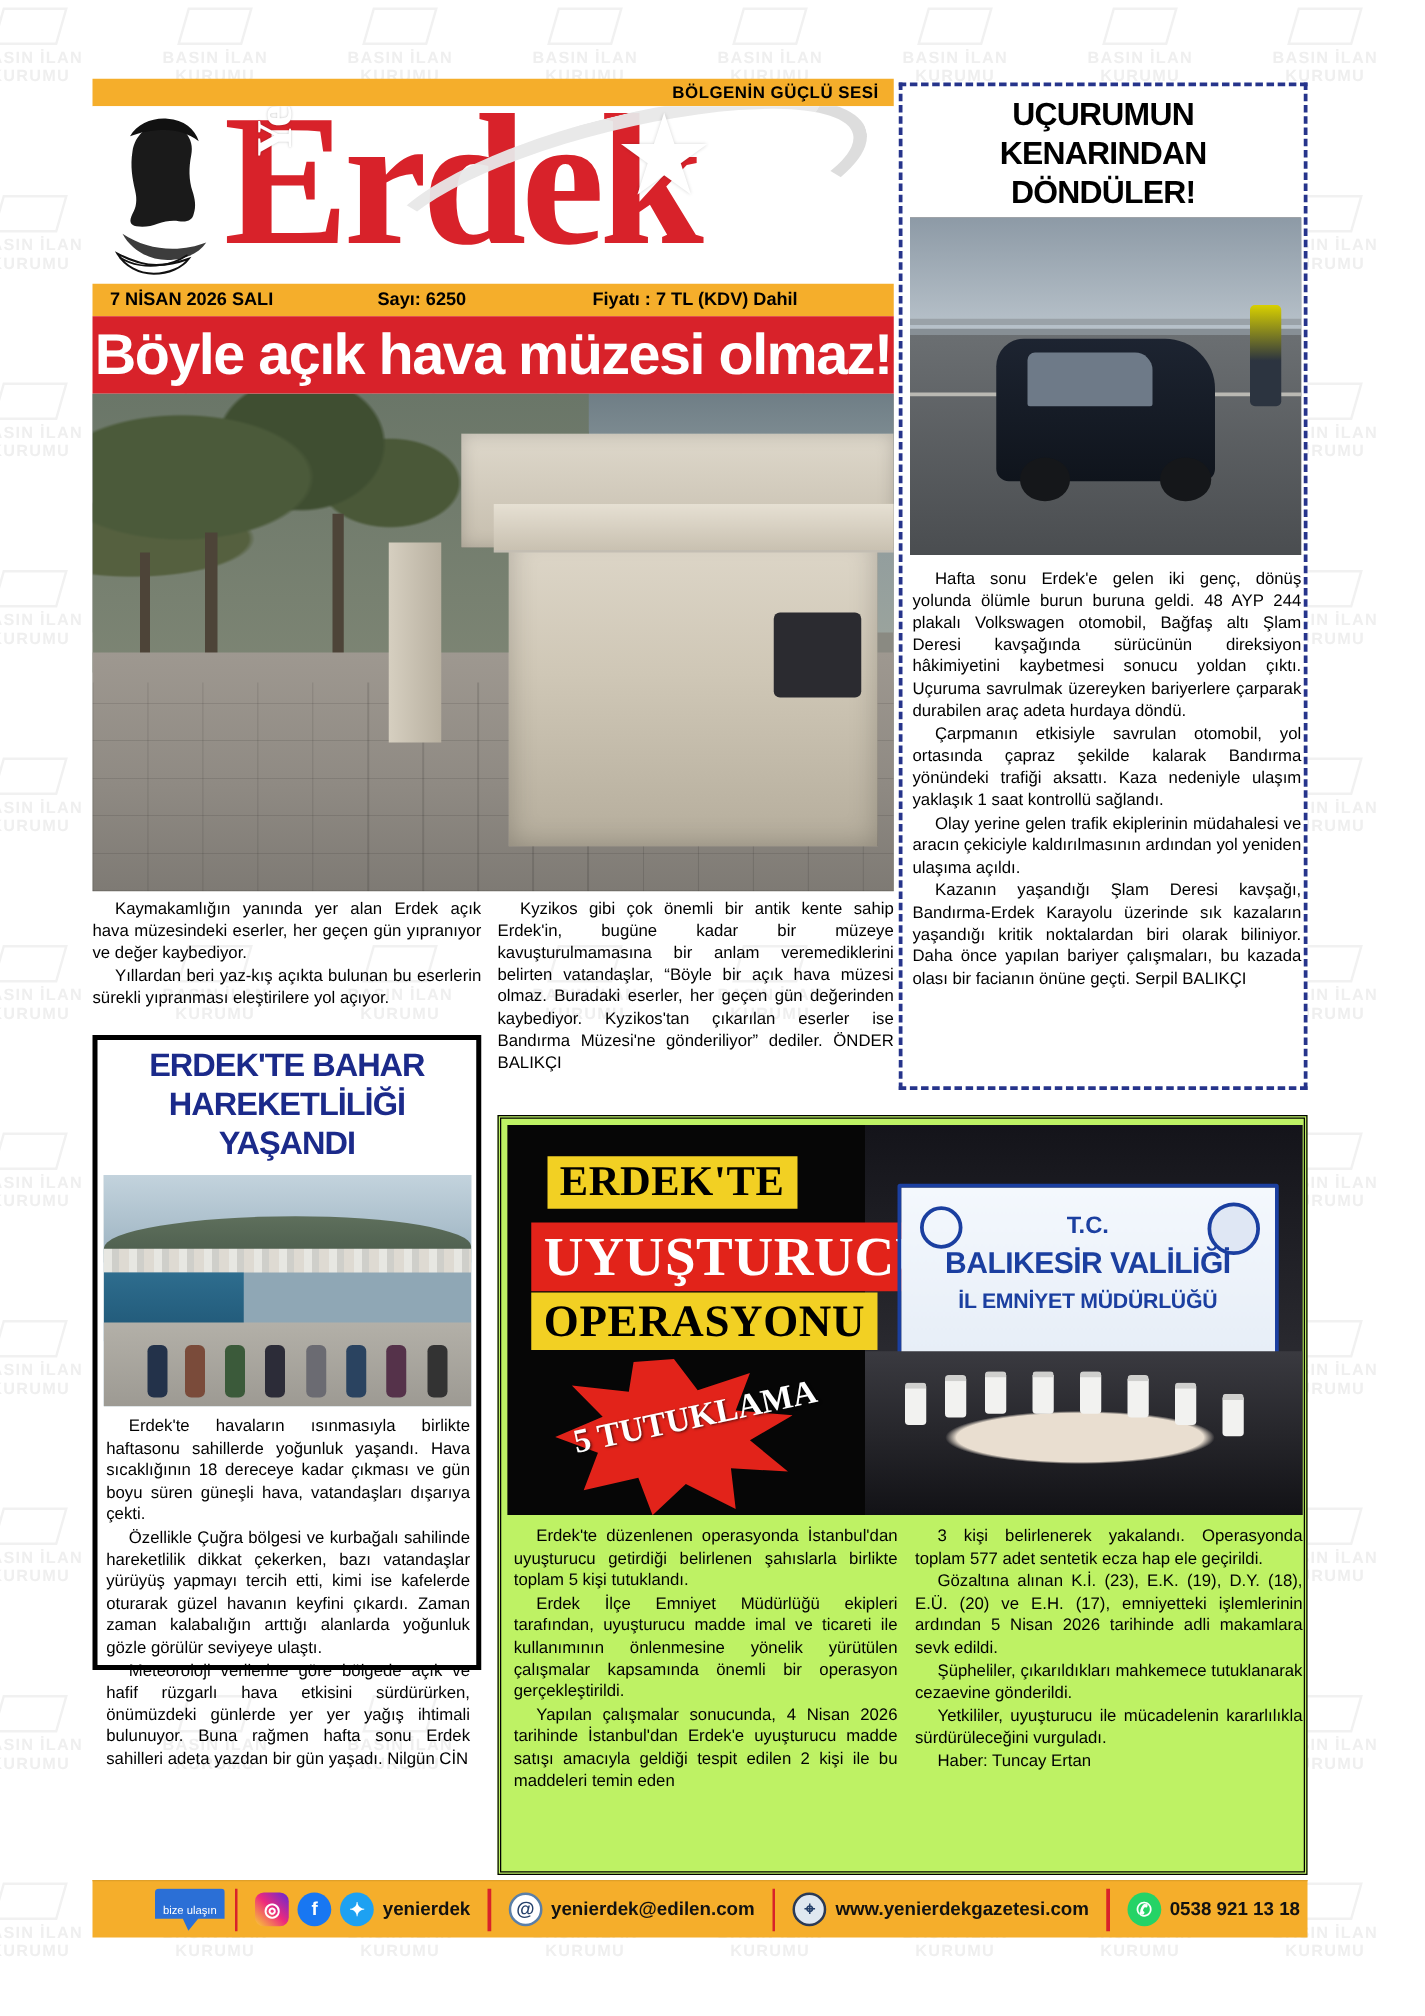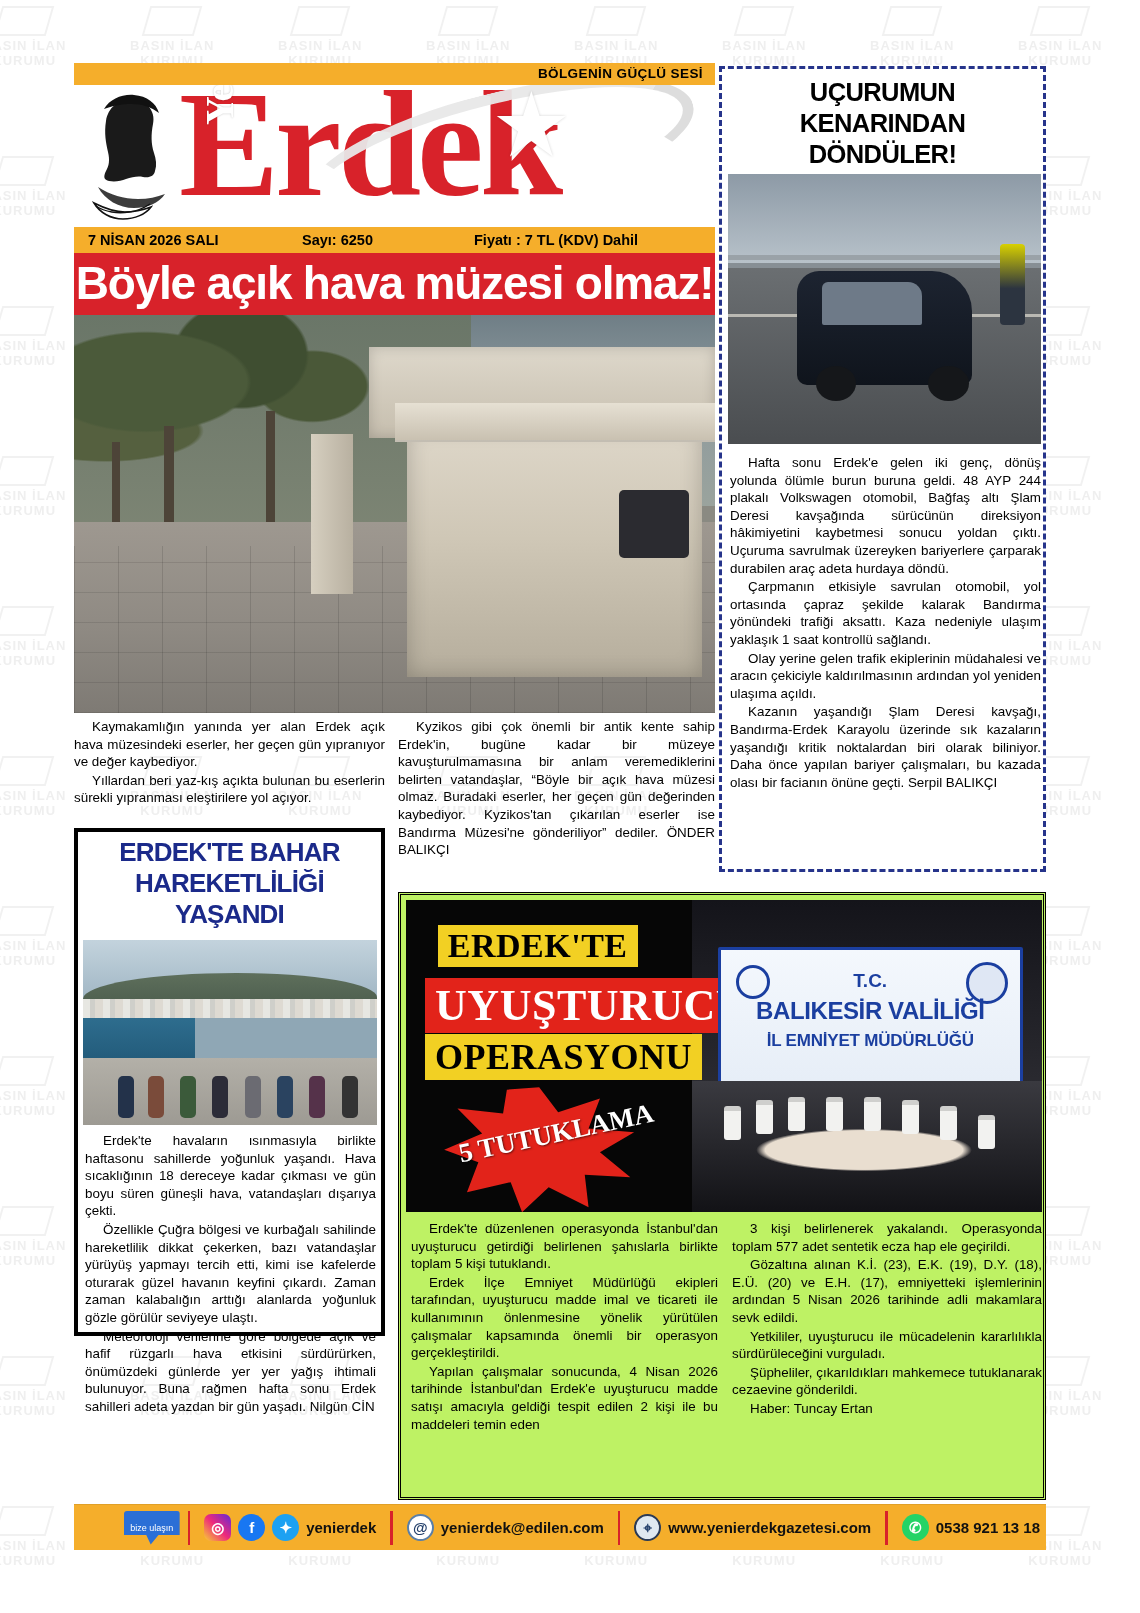--- a/index.html
+++ b/index.html
@@ -539,22 +539,22 @@
     </div>
 
     <div class="dbox-c1 bodytext">
       <p>Erdek'te düzenlenen operasyonda İstanbul'dan uyuşturucu getirdiği belirlenen şahıslarla birlikte toplam 5 kişi tutuklandı.</p>
       <p>Erdek İlçe Emniyet Müdürlüğü ekipleri tarafından, uyuşturucu madde imal ve ticareti ile kullanımının önlenmesine yönelik yürütülen çalışmalar kapsamında önemli bir operasyon gerçekleştirildi.</p>
       <p>Yapılan çalışmalar sonucunda, 4 Nisan 2026 tarihinde İstanbul'dan Erdek'e uyuşturucu madde satışı amacıyla geldiği tespit edilen 2 kişi ile bu maddeleri temin eden</p>
     </div>
     <div class="dbox-c2 bodytext">
       <p>3 kişi belirlenerek yakalandı. Operasyonda toplam 577 adet sentetik ecza hap ele geçirildi.</p>
       <p>Gözaltına alınan K.İ. (23), E.K. (19), D.Y. (18), E.Ü. (20) ve E.H. (17), emniyetteki işlemlerinin ardından 5 Nisan 2026 tarihinde adli makamlara sevk edildi.</p>
+      <p>Şüpheliler, çıkarıldıkları mahkemece tutuklanarak cezaevine gönderildi.</p>
       <p>Yetkililer, uyuşturucu ile mücadelenin kararlılıkla sürdürüleceğini vurguladı.</p>
-      <p>Şüpheliler, çıkarıldıkları mahkemece tutuklanarak cezaevine gönderildi.</p>
       <p>Haber: Tuncay Ertan</p>
     </div>
   </div>
 
   <div class="footer">
     <div class="bizeulas">bize ulaşın</div>
     <div class="fsep"></div>
     <div class="fitem">
       <span class="sicon ig">
           <span>◎</span>

